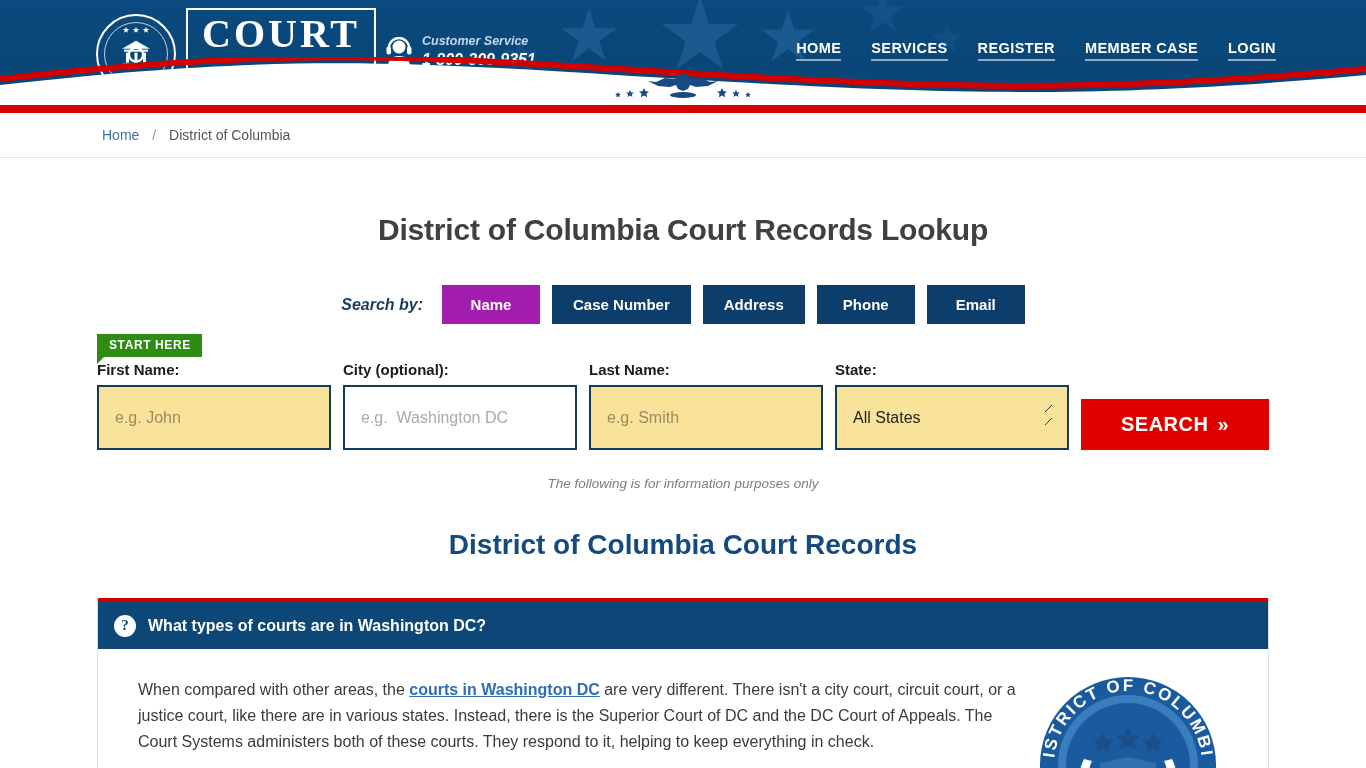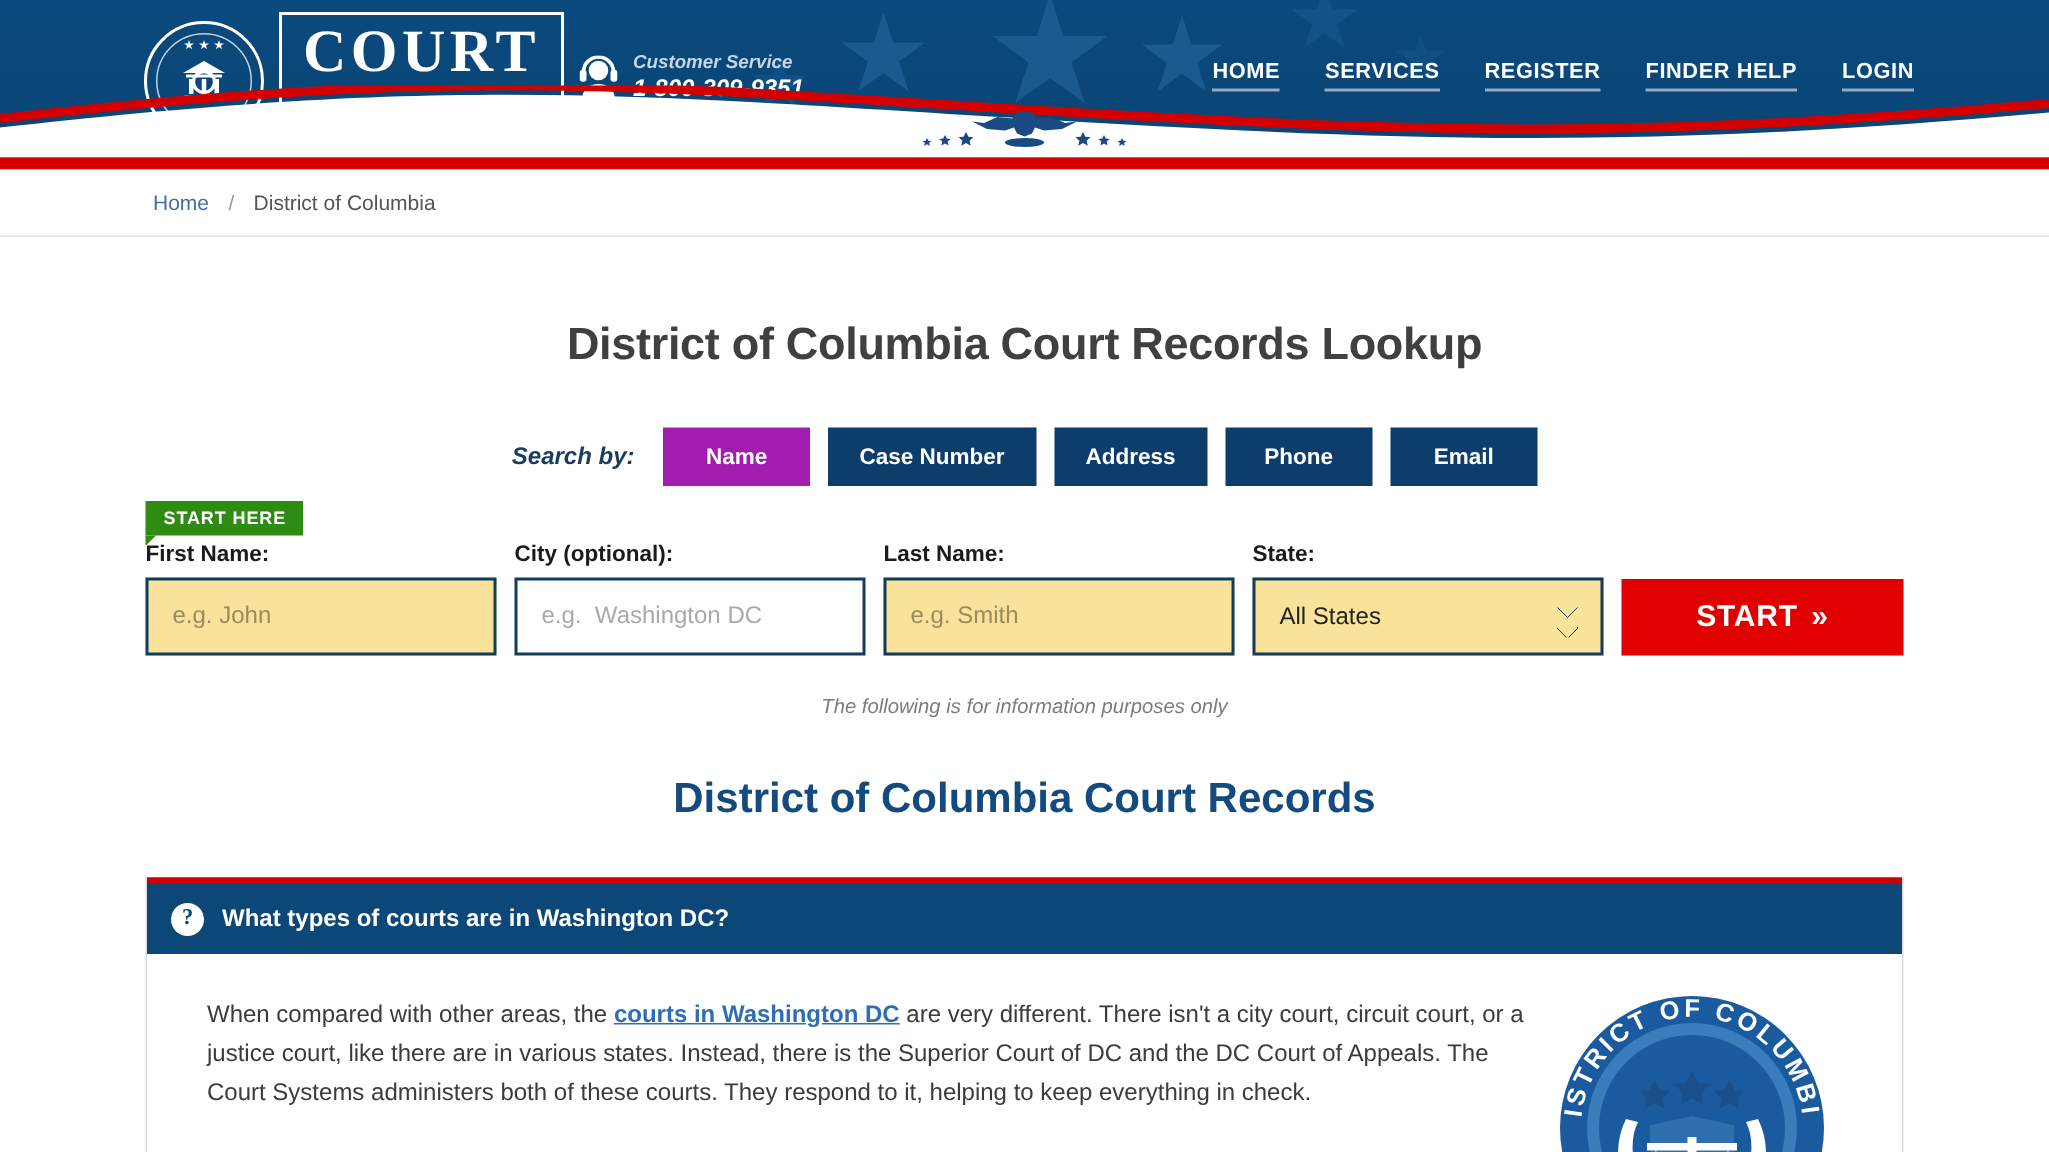--- a/index.html
+++ b/index.html
@@ -211,21 +211,21 @@
     padding-top: 27px;
   }
   .field { display: flex; flex-direction: column; }
   .field-label {
     font-size: 15px;
     font-weight: bold;
     color: #1b1b1b;
     margin-bottom: 7px;
   }
   .inp {
-    height: 52px;
+    height: 65px;
     border: 2px solid #123c5e;
     background: #f9e29a;
     font-size: 16px;
     color: #444;
     padding: 0 16px;
     font-family: "Liberation Sans", sans-serif;
     outline: none;
   }
   .inp::placeholder { color: #9a8c5e; }
   .inp.white { background: #ffffff; }
@@ -372,21 +372,21 @@
       <div>
         <div class="cs-label">Customer Service</div>
         <div class="cs-phone">1-800-309-9351</div>
       </div>
     </div>
 
     <div class="nav">
       <a href="#">HOME</a>
       <a href="#">SERVICES</a>
       <a href="#">REGISTER</a>
-      <a href="#">FINDER HELP</a>
+      <a href="#">MEMBER CASE</a>
       <a href="#">LOGIN</a>
     </div>
 
     <svg class="swoosh" viewBox="0 0 1366 48" preserveAspectRatio="none">
       <path d="M0 28 C 300 -6, 420 6, 683 22 C 946 38, 1100 42, 1366 18 L1366 48 L0 48 Z" fill="#ffffff"></path>
       <path d="M0 22 C 300 -12, 420 0, 683 16 C 946 32, 1100 36, 1366 12" fill="none" stroke="#d40000" stroke-width="6"></path>
     </svg>
     <svg class="eagle" viewBox="0 0 150 34">
       <path d="M75 6 C71 6 68 8 67 11 L57 10 L48 14 L40 13 L50 18 L62 19 L68 17 L70 21 L75 23 L80 21 L82 17 L88 19 L100 18 L110 13 L102 14 L93 10 L83 11 C82 8 79 6 75 6 Z" fill="#1a4a82"></path>
       <ellipse cx="75" cy="27" rx="13" ry="3" fill="#1a4a82"></ellipse>
@@ -444,21 +444,21 @@
       </div>
 
       <div class="field">
         <label class="field-label">State:</label>
         <select class="inp f-state">
           <option>All States</option>
         </select>
       </div>
 
       <button class="search-btn">
-        <span>START</span>
+        <span>SEARCH</span>
         <span>»</span>
       </button>
     </div>
   </div>
 
   <div class="note">The following is for information purposes only</div>
 
   <h2 class="section-title">District of Columbia Court Records</h2>
 
   <div class="faq">

